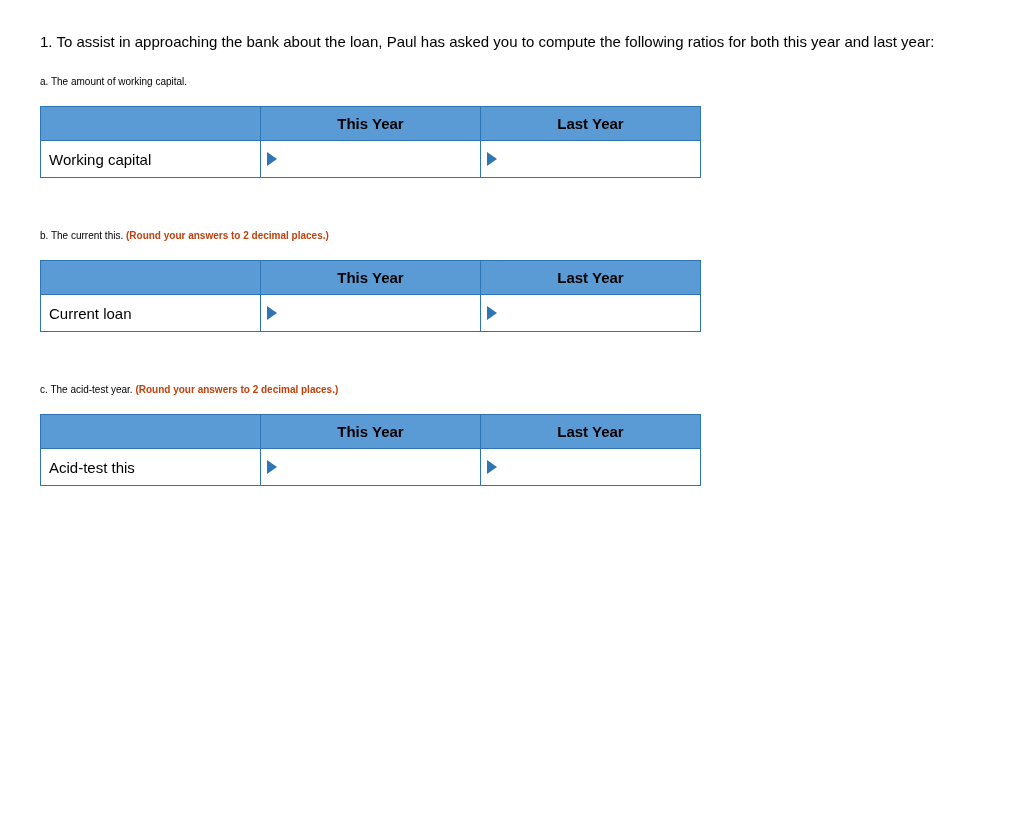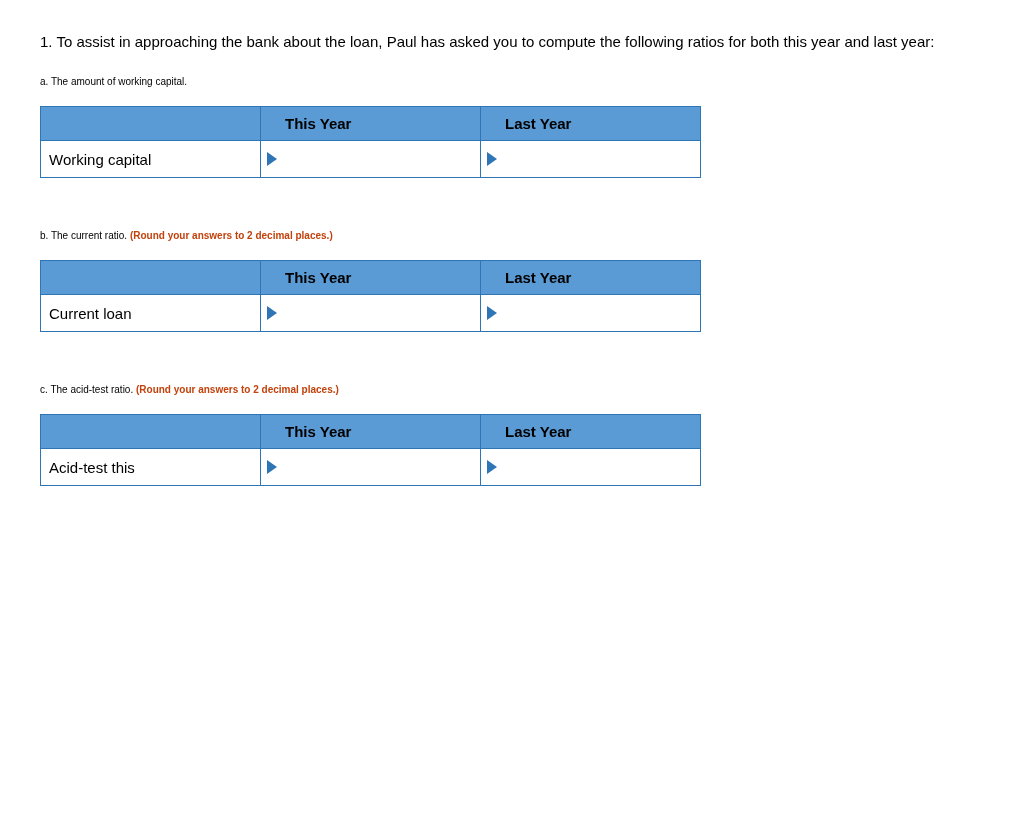--- a/index.html
+++ b/index.html
@@ -39,21 +39,21 @@
 
     table {
       border-collapse: collapse;
       min-width: 420px;
     }
 
     thead tr th {
       background-color: #5b9bd5;
       color: #000000;
       font-weight: bold;
-      text-align: left;
+      text-align: center;
       padding: 8px 24px;
       border: 1px solid #2e75b6;
       font-size: 15px;
     }
 
     thead tr th.empty-header {
       background-color: #5b9bd5;
       min-width: 220px;
     }
 
@@ -135,21 +135,21 @@
             <input class="input-field" type="text" value="" style="">
           </div>
         </td>
       </tr>
     </tbody>
   </table>
 </div>
 
 <div class="section">
   <div class="section-label">
-    <span>b.  The current ratio.</span>
+    <span>b.  The current this.</span>
     <span class="red-text">(Round your answers to 2 decimal places.)</span>
   </div>
   <table>
     <thead>
       <tr>
         <th class="empty-header"></th>
         <th>This Year</th>
         <th>Last Year</th>
       </tr>
     </thead>
@@ -168,21 +168,21 @@
             <input class="input-field" type="text" value="" style="">
           </div>
         </td>
       </tr>
     </tbody>
   </table>
 </div>
 
 <div class="section">
   <div class="section-label">
-    <span>c.  The acid-test ratio.</span>
+    <span>c.  The acid-test year.</span>
     <span class="red-text">(Round your answers to 2 decimal places.)</span>
   </div>
   <table>
     <thead>
       <tr>
         <th class="empty-header"></th>
         <th>This Year</th>
         <th>Last Year</th>
       </tr>
     </thead>

